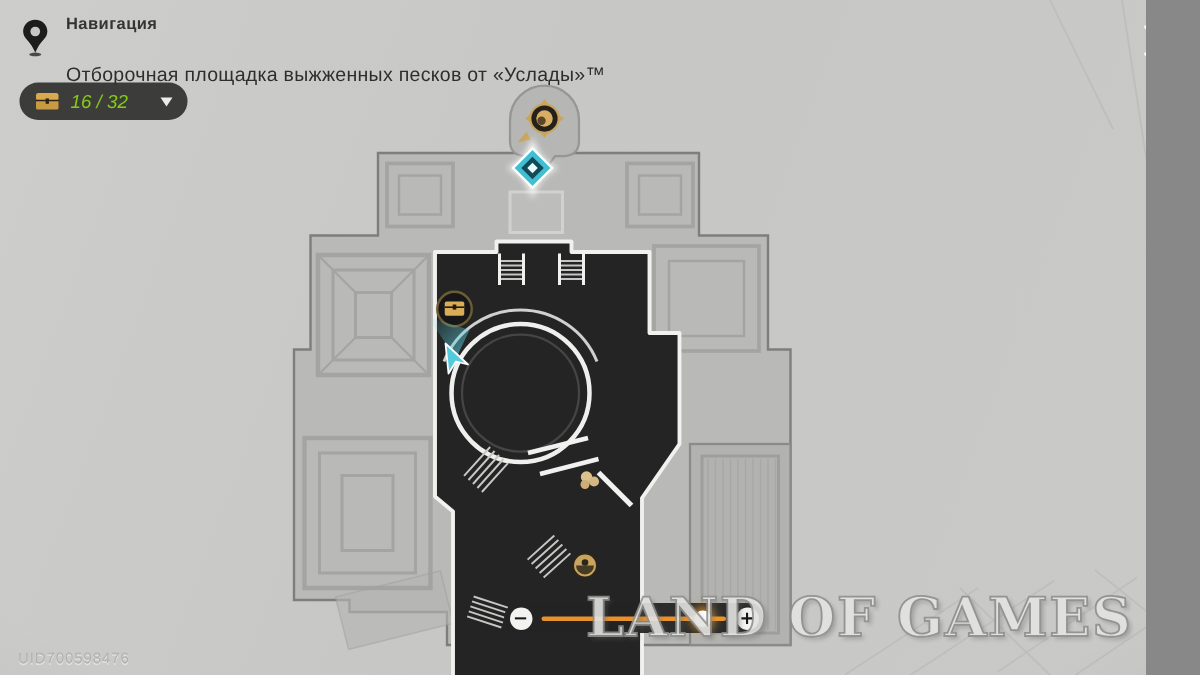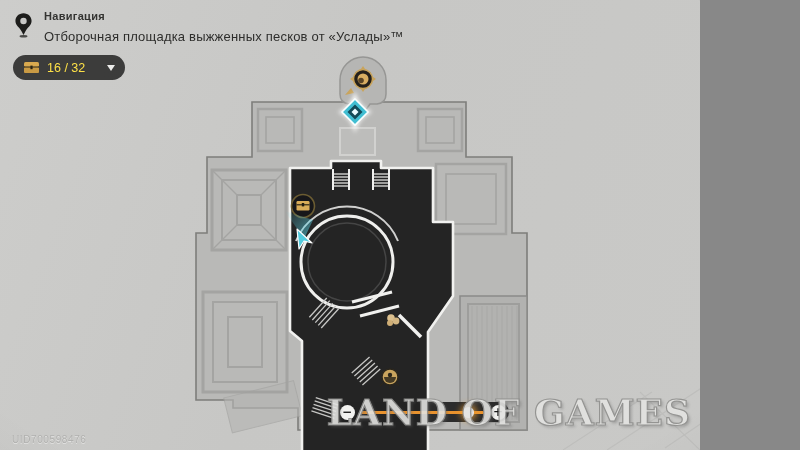--- a/index.html
+++ b/index.html
@@ -1,35 +1,35 @@
 <!DOCTYPE html>
 <html><head>
 <meta charset="utf-8">
 <style>
   html,body{margin:0;padding:0;background:#888;}
   .stage{
-    position:relative;width:700px;height:450px;overflow:hidden;
+    position:relative;width:764px;height:450px;overflow:hidden;
     font-family:"Liberation Sans","DejaVu Sans",sans-serif;
     background:linear-gradient(110deg,#cdcdcb 0%,#c7c7c5 45%,#c9c9c7 100%);
     user-select:none;
   }
   .stage *{box-sizing:border-box;}
   .map-svg{position:absolute;left:0;top:0;}
   .vignette{position:absolute;inset:0;pointer-events:none;
     background:radial-gradient(120% 125% at 50% 45%, rgba(0,0,0,0) 55%, rgba(0,0,0,0.12) 100%);}
   
   .header{position:absolute;left:14px;top:10px;display:flex;gap:11px;align-items:flex-start;}
   .pin{margin-top:2px;}
   .nav-label{font-size:11px;font-weight:bold;color:#343432;letter-spacing:.3px;}
-  .map-title{font-size:13px;color:#2e2e2c;margin-top:7px;letter-spacing:.2px;}
+  .map-title{font-size:13px;color:#2e2e2c;margin-top:20px;letter-spacing:.2px;}
   
   .chest-pill{position:absolute;left:13px;top:55px;width:112px;height:25px;border:none;
     background:rgba(48,48,48,.93);border-radius:13px;display:flex;align-items:center;
-    padding:0 10px;gap:7px;color:#fde047;font-size:12.5px;cursor:pointer;
-    font-family:"Liberation Sans","DejaVu Sans",sans-serif;}
+    padding:0 10px;gap:7px;color:#84cc16;font-size:12.5px;cursor:pointer;
+    font-family:"Liberation Sans","DejaVu Sans",sans-serif;font-style:italic;}
   .caret{margin-left:auto;width:0;height:0;border-left:4.5px solid transparent;
     border-right:4.5px solid transparent;border-top:6px solid #ececea;}
   
   .close-btn{position:absolute;left:758px;top:12px;width:30px;height:30px;background:none;border:none;cursor:pointer;padding:2px;}
   
   .back-btn{position:absolute;left:703px;top:49px;width:84px;height:24px;border:none;cursor:pointer;
     background:rgba(70,70,70,.88);border-radius:13px;display:flex;align-items:center;
     color:#f2f2f0;font-family:"Liberation Sans","DejaVu Sans",sans-serif;}
   .back-label{flex:1;text-align:center;font-size:12.5px;padding-left:8px;letter-spacing:.3px;}
   .back-circle{width:20px;height:20px;border-radius:50%;background:rgba(160,160,158,.45);

